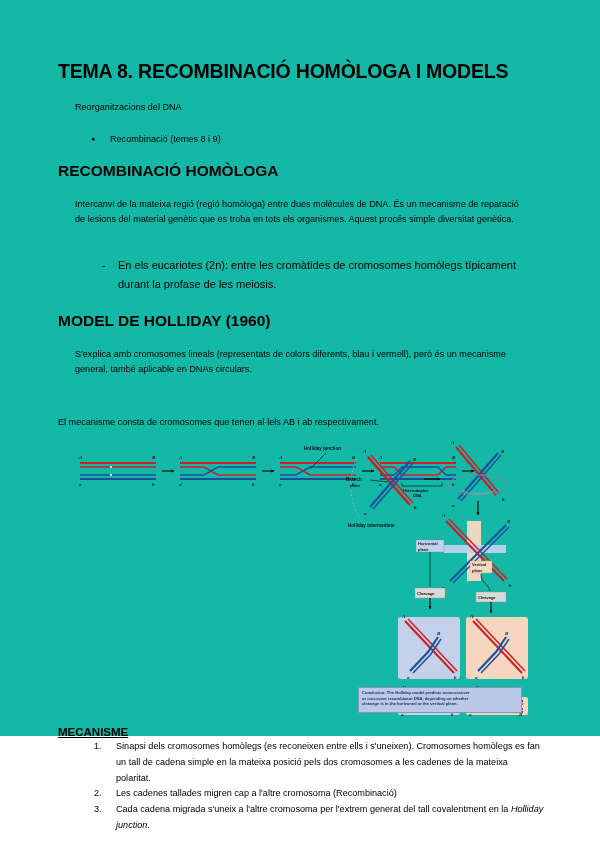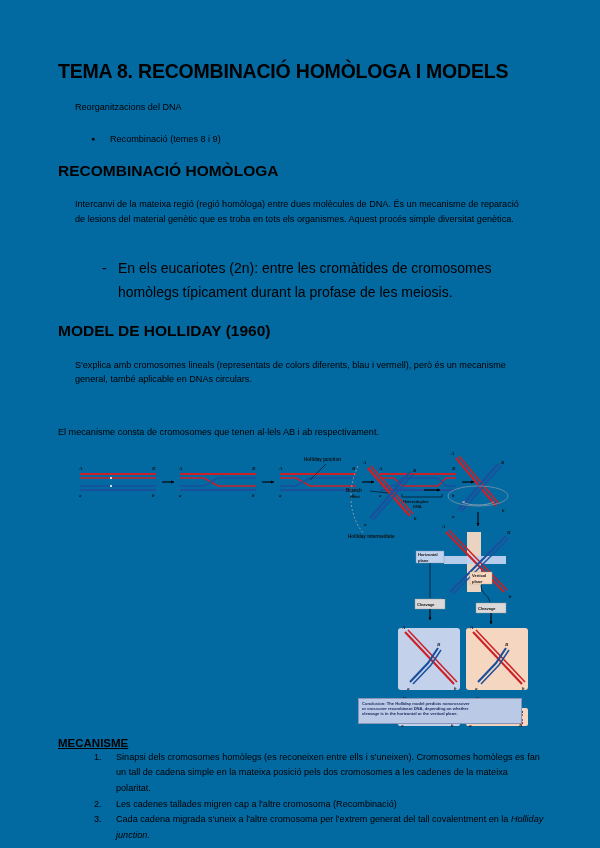--- a/index.html
+++ b/index.html
@@ -12,22 +12,22 @@
     height: 848px;
     position: relative;
     font-family: "Liberation Sans", sans-serif;
     color: #000000;
     overflow: hidden;
   }
   .page {
     position: absolute;
     left: 0; top: 0;
     width: 600px;
-    height: 848px;
-    background: #0369a1;
+    height: 736px;
+    background: #14b8a6;
   }
   .content {
     position: absolute;
     left: 58px;
     top: 60px;
     width: 486px;
   }
 
   h1.doc-title {
     font-size: 19.5px;
@@ -64,21 +64,21 @@
     position: relative;
   }
   ul.bullets li::before {
     content: "\25CF";
     position: absolute;
     left: 33px;
     font-size: 7px;
     top: 1px;
   }
   ul.dashes li {
-    font-size: 14px;
+    font-size: 11px;
     line-height: 1.72;
     padding-left: 60px;
     position: relative;
     margin-bottom: 0px;
   }
   ul.dashes li::before {
     content: "-";
     position: absolute;
     left: 44px;
     top: 0px;

